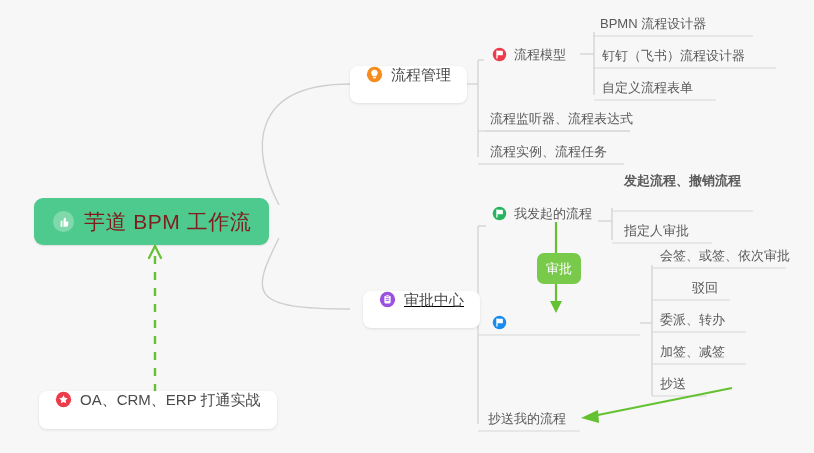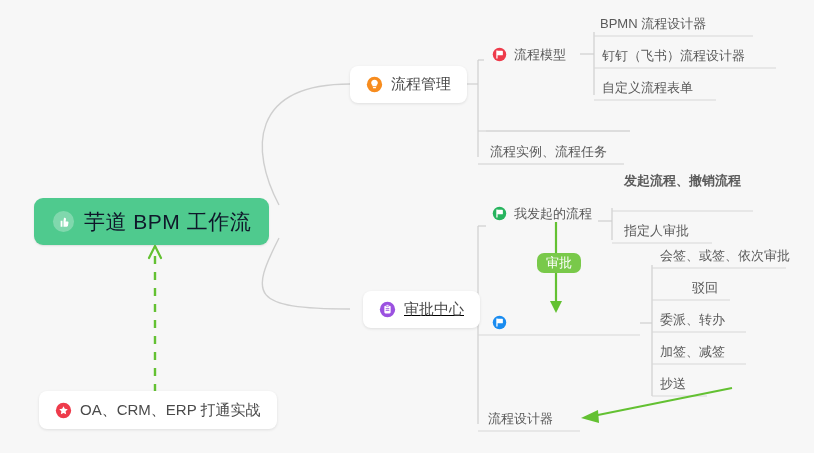--- a/index.html
+++ b/index.html
@@ -19,30 +19,30 @@
     position:absolute;
     display:flex;align-items:center;gap:9px;
     background:#4fca8e;
     border-radius:9px;
     padding:0 18px;
     height:47px;
     box-sizing:border-box;
     box-shadow:0 1px 2px rgba(0,0,0,.10);
   }
   .root-label{
-    color:#0f172a;
+    color:#7f1d1d;
     font-size:21px;
     letter-spacing:.5px;
     white-space:nowrap;
   }
 
   
   .card-node{
     position:absolute;
-    display:flex;align-items:center;gap:8px;
+    display:flex;align-items:flex-start;gap:8px;
     background:#ffffff;
     border-radius:8px;
     padding:0 16px;
     height:37px;
     box-sizing:border-box;
     box-shadow:0 1px 3px rgba(0,0,0,.10);
   }
   .card-label{
     color:#4a4a4a;
     font-size:15px;
@@ -62,21 +62,21 @@
     font-size:13px;
     white-space:nowrap;
   }
 
   
   .tag-node{
     position:absolute;
     display:flex;align-items:center;justify-content:center;
     background:#79c94a;
     border-radius:7px;
-    height:20px;
+    height:31px;
     padding:0 9px;
     box-sizing:border-box;
   }
   .tag-label{color:#fff;font-size:13px;white-space:nowrap;}
 
   
   .icon{display:inline-flex;align-items:center;justify-content:center;flex:0 0 auto;}
   .icon svg{display:block;}
 </style>
 </head>
@@ -167,20 +167,23 @@
   <div class="leaf-node" style="left:600px;top:10px;">
     <span class="leaf-label">BPMN 流程设计器</span>
   </div>
   <div class="leaf-node" style="left:602px;top:42px;">
     <span class="leaf-label">钉钉（飞书）流程设计器</span>
   </div>
   <div class="leaf-node" style="left:602px;top:74px;">
     <span class="leaf-label">自定义流程表单</span>
   </div>
 
+  <div class="leaf-node" style="left:490px;top:105px;">
+    <span class="leaf-label">流程监听器、流程表达式</span>
+  </div>
   <div class="leaf-node" style="left:490px;top:138px;">
     <span class="leaf-label">流程实例、流程任务</span>
   </div>
 
   <div class="card-node" style="left:363px;top:291px;text-decoration:underline;">
     <span class="icon">
       <svg width="17" height="17" viewBox="0 0 20 20">
         <circle cx="10" cy="10" r="9" fill="#9b51e0"></circle>
         <rect x="6.3" y="5.6" width="7.4" height="9.0" rx="1.3" fill="#ffffff"></rect>
         <rect x="8.3" y="4.5" width="3.4" height="2.2" rx="0.9" fill="#ffffff" stroke="#9b51e0" stroke-width="0.7"></rect>
@@ -231,21 +234,21 @@
     <span class="leaf-label">委派、转办</span>
   </div>
   <div class="leaf-node" style="left:660px;top:338px;">
     <span class="leaf-label">加签、减签</span>
   </div>
   <div class="leaf-node" style="left:660px;top:370px;">
     <span class="leaf-label">抄送</span>
   </div>
 
   <div class="leaf-node" style="left:488px;top:405px;">
-    <span class="leaf-label">流程设计器</span>
+    <span class="leaf-label">抄送我的流程</span>
   </div>
 
   <div class="card-node" style="left:39px;top:391px;height:38px;">
     <span class="icon">
       <svg width="17" height="17" viewBox="0 0 20 20">
         <circle cx="10" cy="10" r="9" fill="#ee3b4b"></circle>
         <path d="M10 4.9 L11.55 8.05 L15.05 8.55 L12.5 11.0 L13.1 14.45 L10 12.8 L6.9 14.45 L7.5 11.0 L4.95 8.55 L8.45 8.05 Z" fill="#ffffff"></path>
       </svg>
     </span>
     <span class="card-label">OA、CRM、ERP 打通实战</span>

